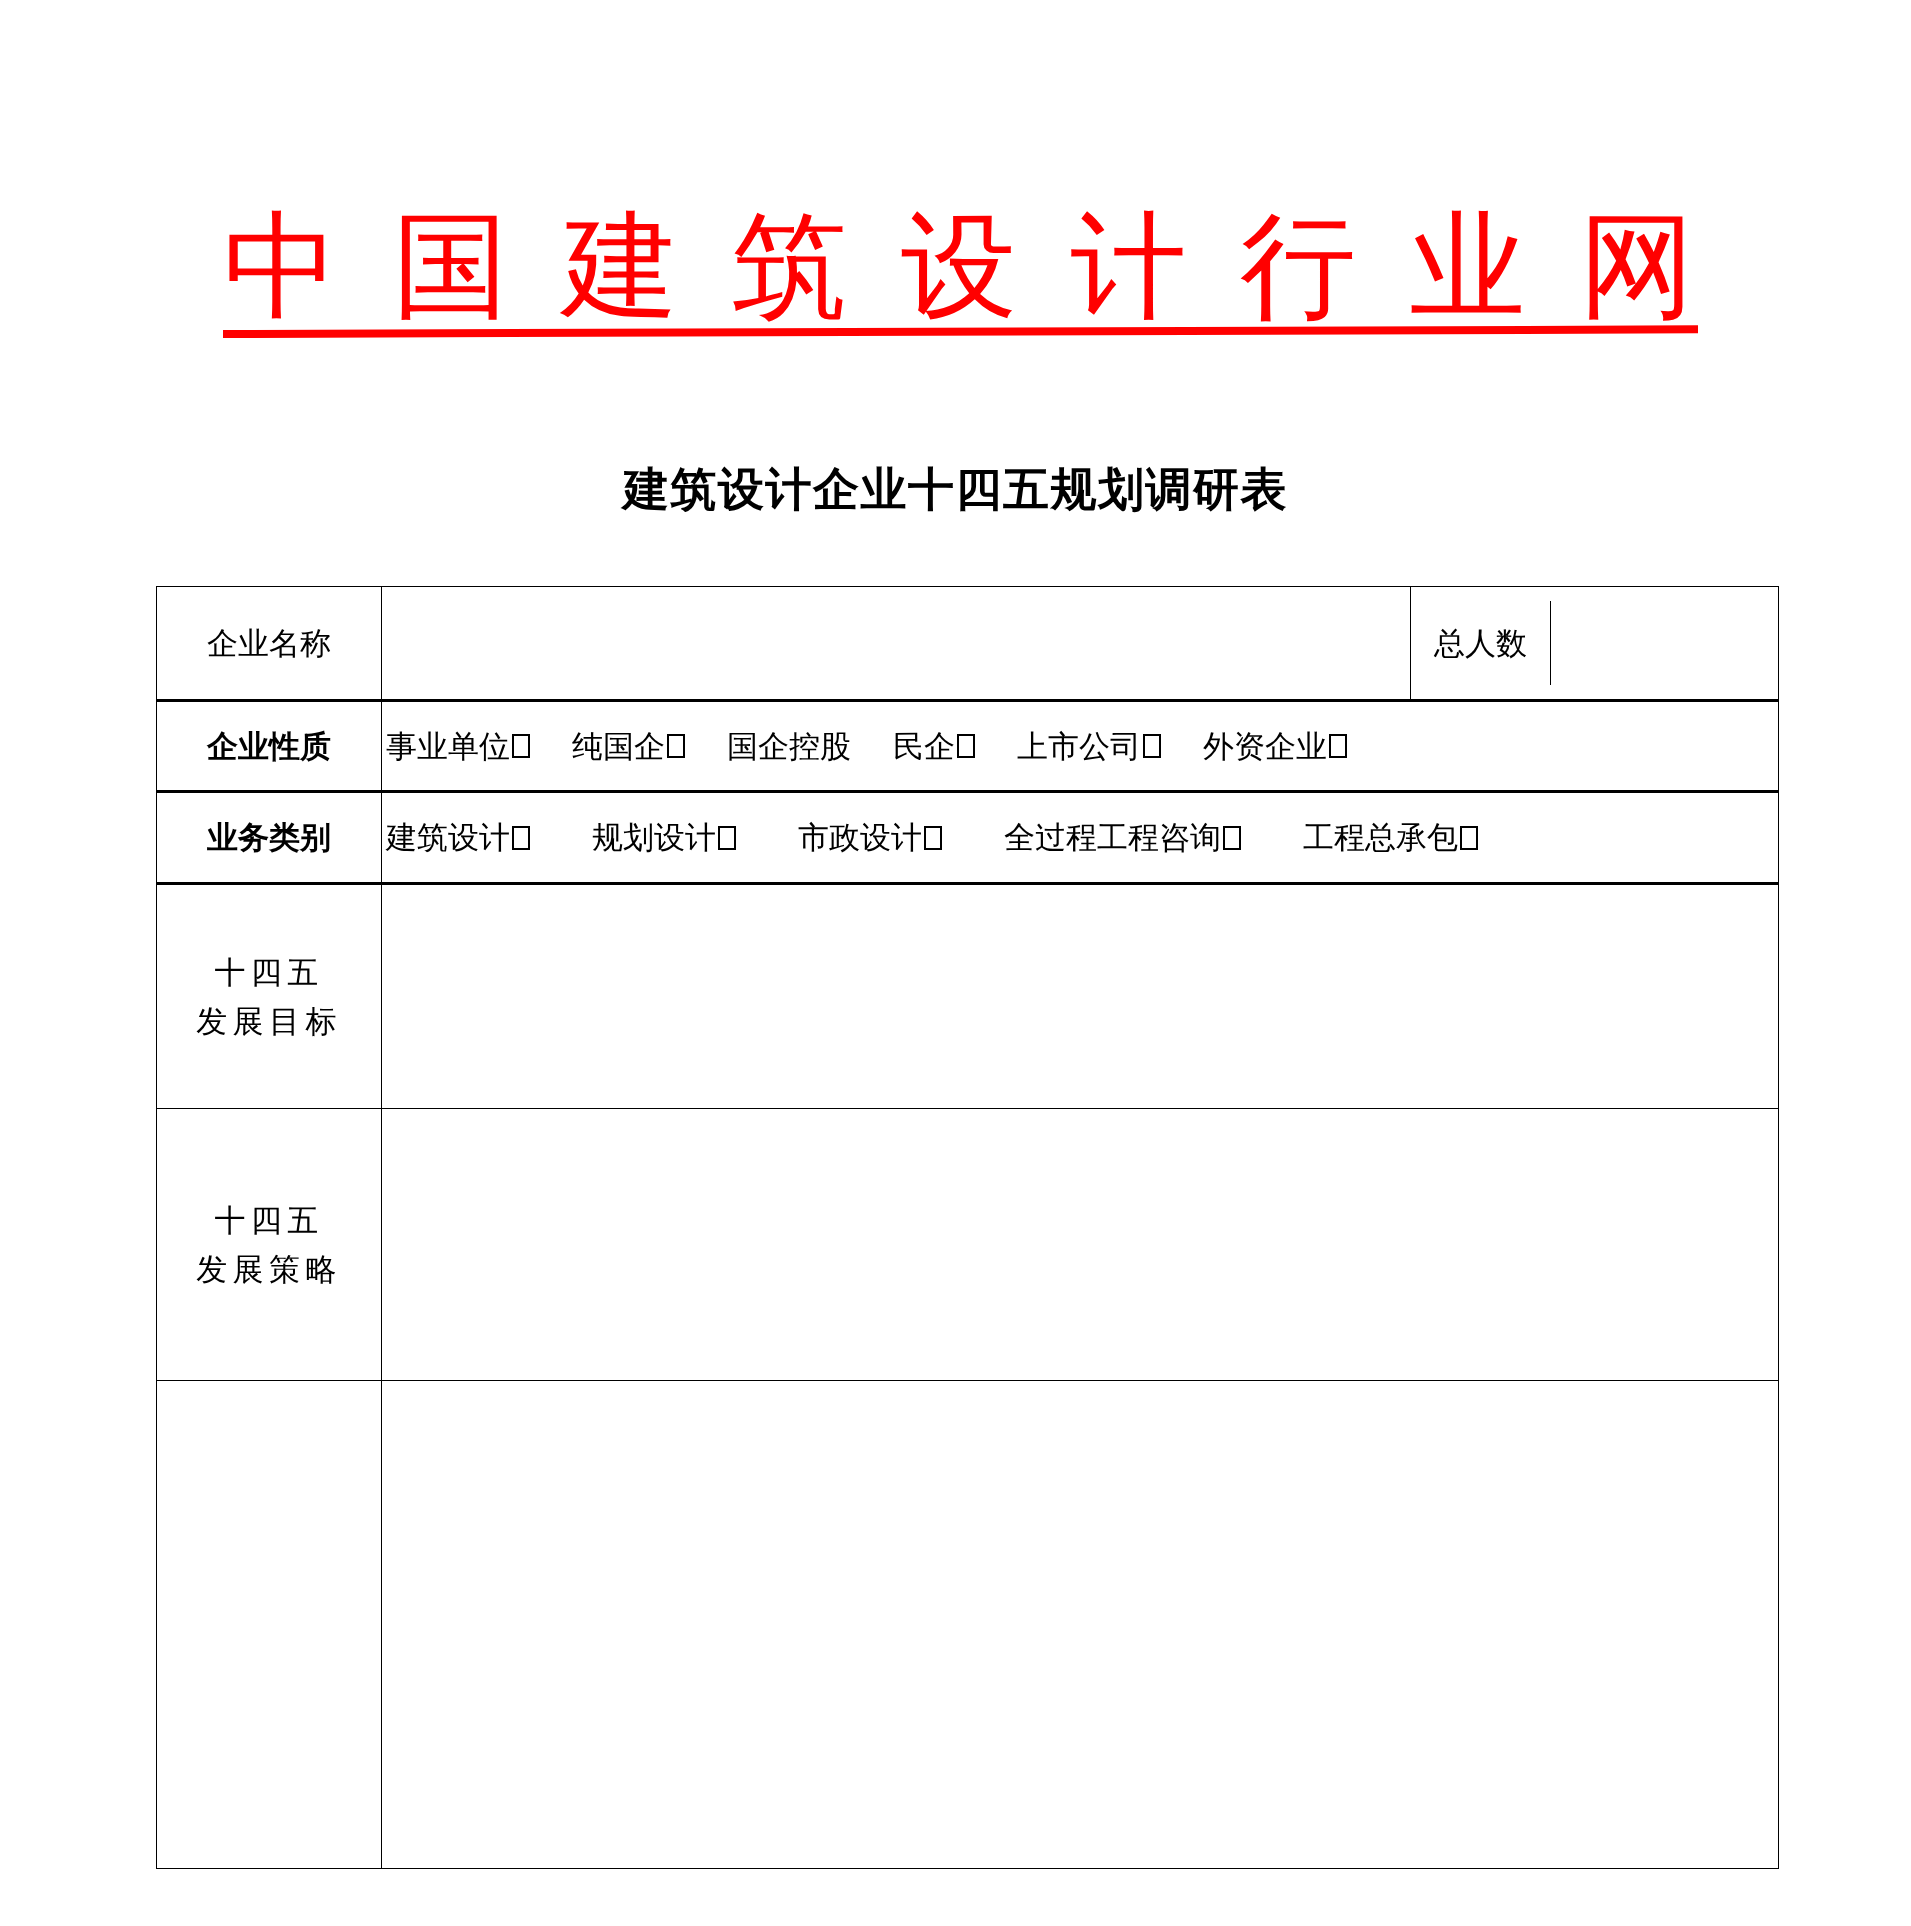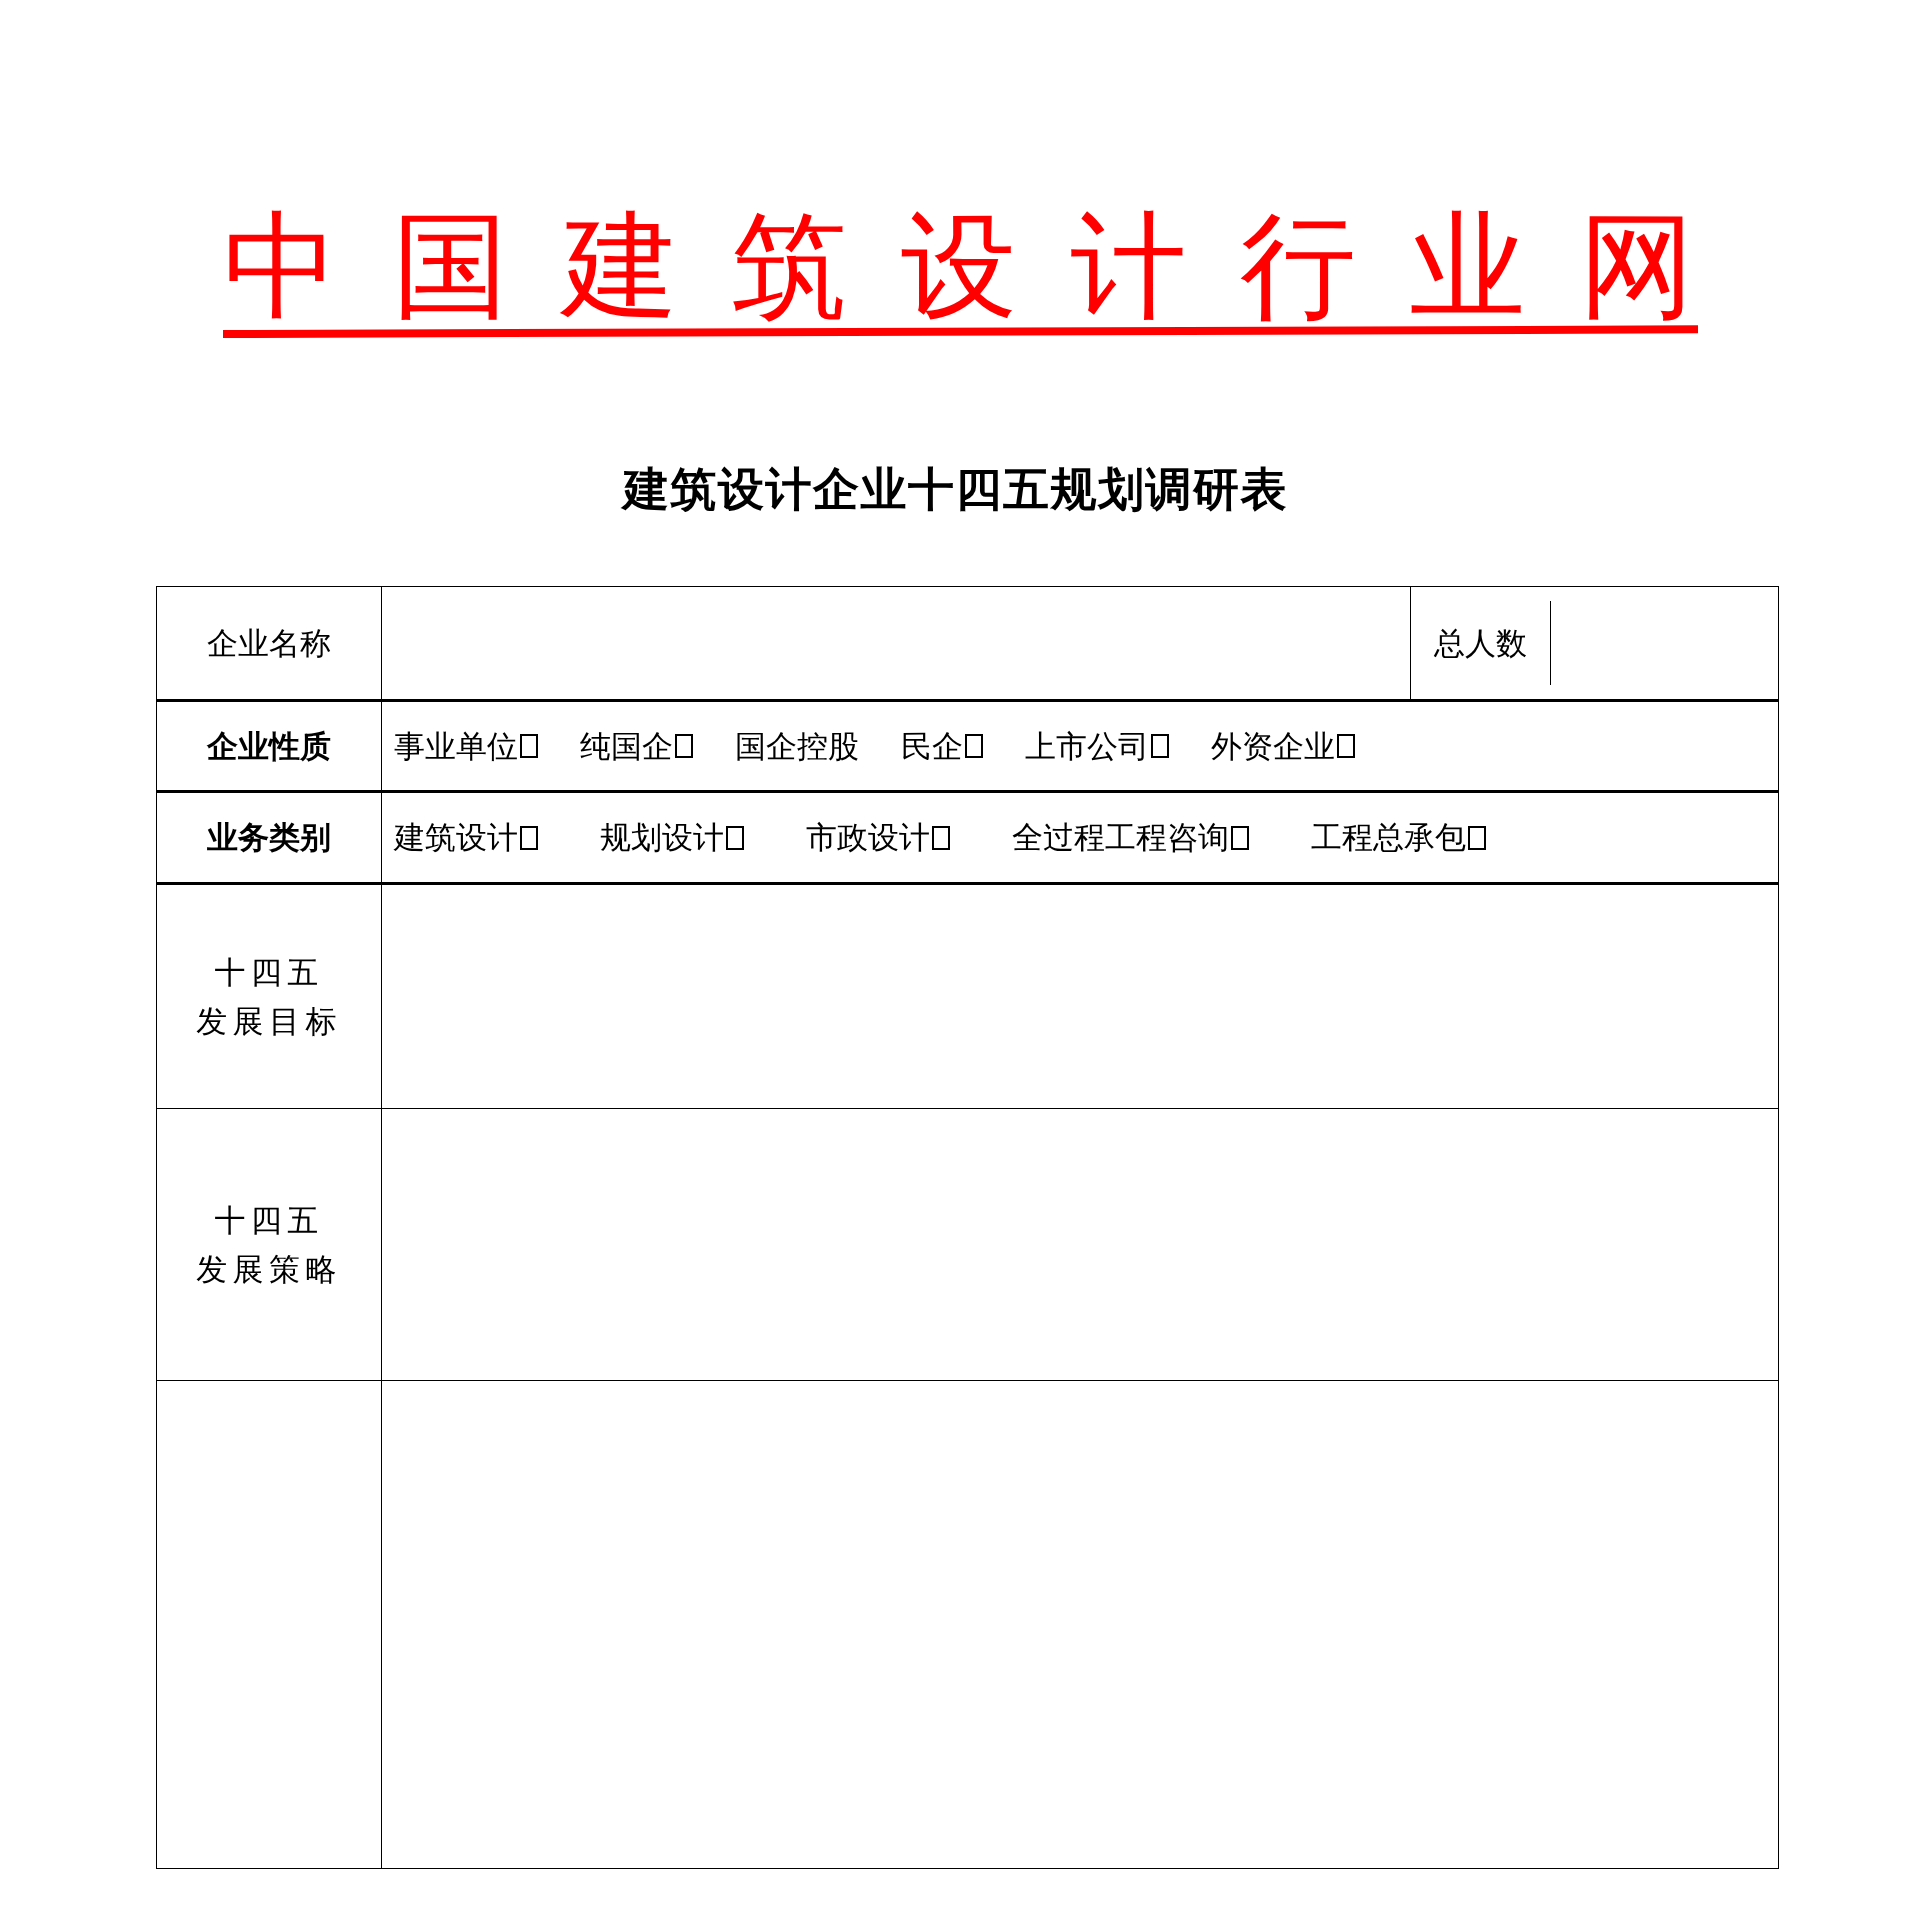--- a/index.html
+++ b/index.html
@@ -9,21 +9,21 @@
               color: #ff0000; font-family: "DejaVu Sans", "Liberation Sans", sans-serif;
               font-size: 116px; line-height: 131px; display: flex; justify-content: space-between; }
   .masthead span { display: inline-block; }
   .masthead-rule { position: absolute; left: 223px; top: 330px; width: 1475px; height: 7.7px;
                    background: #ff0000; transform: rotate(-0.18deg); transform-origin: left center; }
   .doc-title { position: absolute; left: 0; width: 1911px; top: 462px; text-align: center;
                font-family: Liberation Mono, monospace; font-weight: bold;
                font-size: 46px; line-height: 62px; letter-spacing: 1.5px; }
   table.form { position: absolute; left: 156px; top: 586px; width: 1623px;
                border-collapse: collapse; table-layout: fixed; }
-  table.form td { border: 1.5px solid #000; padding: 12px; vertical-align: middle; text-align: center;
+  table.form td { border: 1.5px solid #000; padding: 4px; vertical-align: middle; text-align: center;
                   font-size: 31px; line-height: 49px; }
   table.form tr.thick-top td { border-top-width: 3.5px; margin-top: 13px; }
   .label { font-family: "DejaVu Serif", "Liberation Serif", serif; }
   .label.bold { font-weight: bold; }
   .label.spaced { letter-spacing: 5.4px; }
   .opts { display: flex; gap: 42px; font-size: 31px; }
   .opt { white-space: nowrap; }
   .box { display: inline-block; width: 17.7px; height: 24px; border: 2.3px solid #000;
          vertical-align: -1.5px; margin-left: 2.3px; box-sizing: border-box; }
 </style>

